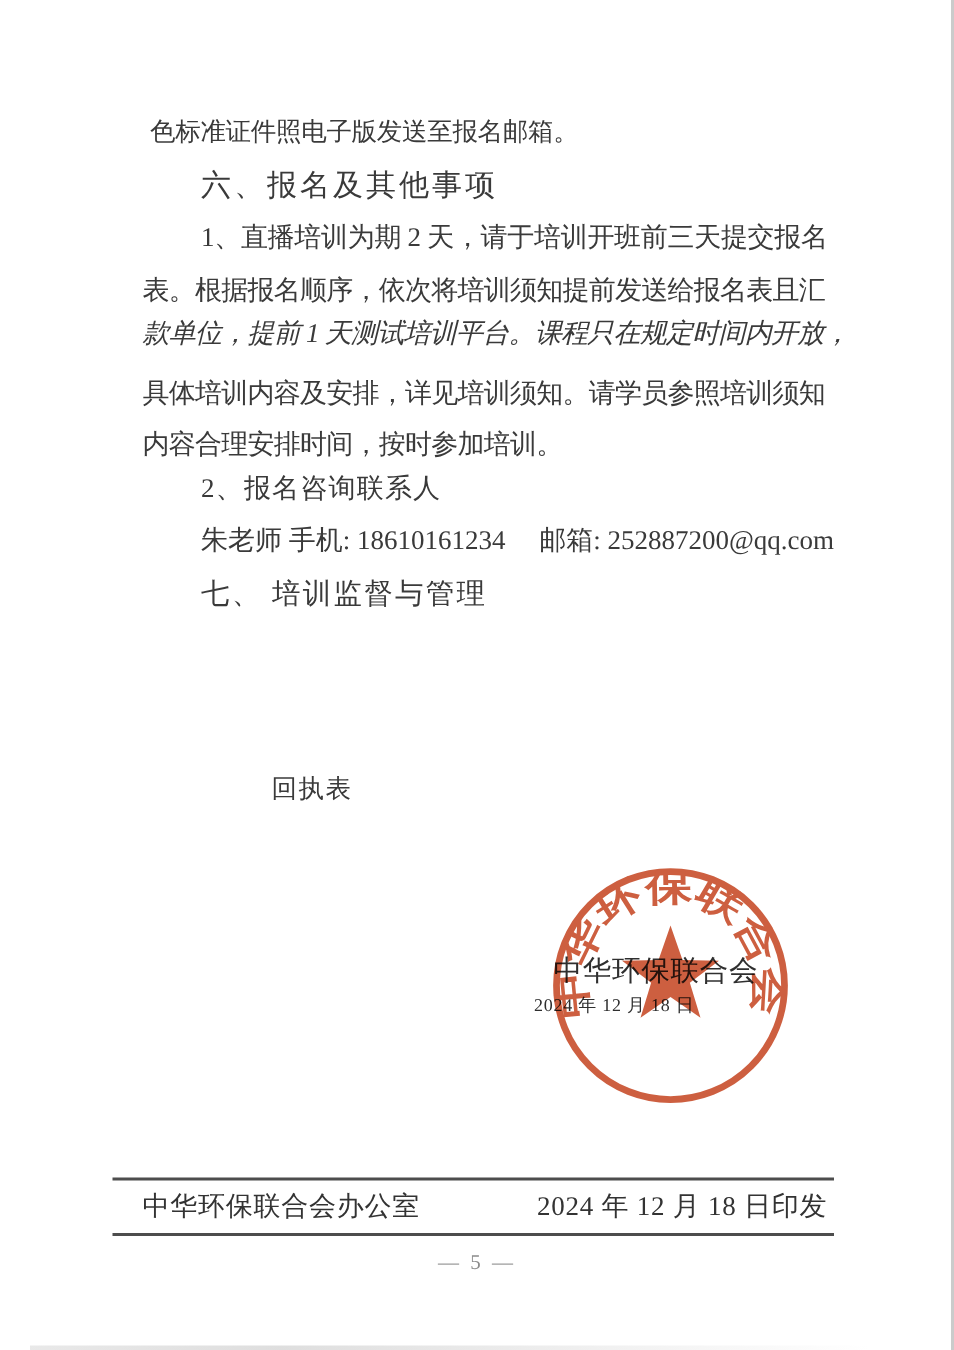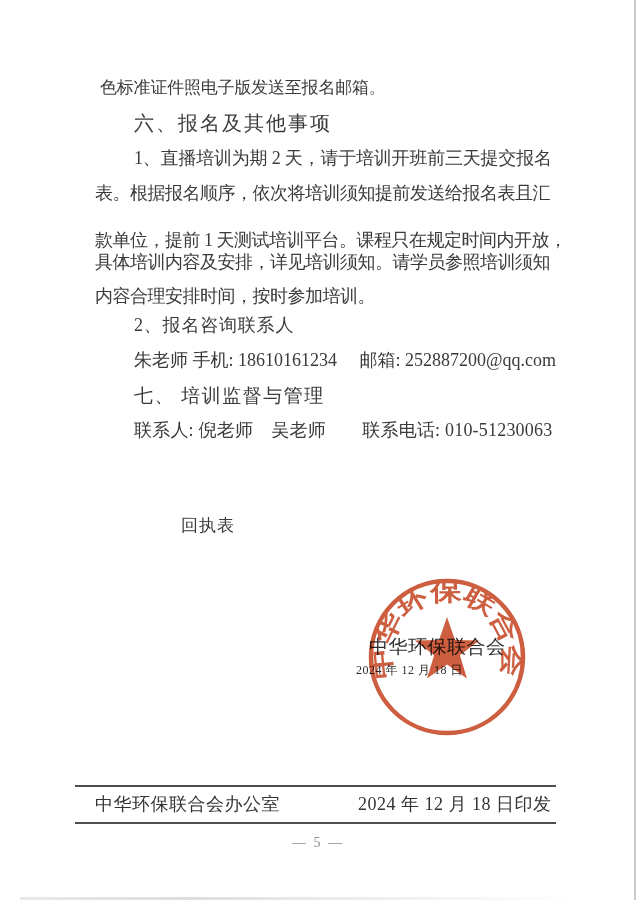--- a/index.html
+++ b/index.html
@@ -18,21 +18,21 @@
     white-space: pre;
     font-size: 18px;
     letter-spacing: -0.5px;
     color: #3a3a3a;
   }
   
   .l1  { top: 76px;  left: 100px; font-size: 17px; letter-spacing: -0.2px; }
   .l2  { top: 110px; left: 134px; font-size: 20px; letter-spacing: 2px; }
   .l3  { top: 146px; left: 134px; font-size: 18px; letter-spacing: -0.2px; }
   .l4  { top: 181px; left: 95px; font-family: Liberation Serif, serif;  }
-  .l5  { top: 228px; left: 95px;  }
+  .l5  { top: 210px; left: 95px; font-style: italic;  }
   .l6  { top: 250px; left: 95px;  }
   .l7  { top: 284px; left: 95px;  }
   .l8  { top: 313px; left: 134px; letter-spacing: 0.8px; }
   .l9  { top: 348px; left: 134px; letter-spacing: 0px; }
   .l10 { top: 383px; left: 134px; font-size: 19px; letter-spacing: 1.5px; text-align: center; }
   .l11 { top: 418px; left: 134px; letter-spacing: 0.2px; }
   .l12 { top: 480px; left: 134px; font-size: 17px; letter-spacing: -0.3px; }
   .l13 { top: 514px; left: 181px; font-size: 17px; letter-spacing: 1px; }
 
   .signature-org {
@@ -87,21 +87,20 @@
   <div class="line l1">色标准证件照电子版发送至报名邮箱。</div>
   <div class="line l2">六、报名及其他事项</div>
   <div class="line l3">1、直播培训为期 2 天，请于培训开班前三天提交报名</div>
   <div class="line l4">表。根据报名顺序，依次将培训须知提前发送给报名表且汇</div>
   <div class="line l5">款单位，提前 1 天测试培训平台。课程只在规定时间内开放，</div>
   <div class="line l7">内容合理安排时间，按时参加培训。</div>
   <div class="line l6">具体培训内容及安排，详见培训须知。请学员参照培训须知</div>
   <div class="line l8">2、报名咨询联系人</div>
   <div class="line l9">朱老师 手机: 18610161234　 邮箱: 252887200@qq.com</div>
   <div class="line l10">七、 培训监督与管理</div>
-  <div class="line l11">联系人: 倪老师　吴老师　　联系电话: 010-51230063</div>
   <div class="line l13">回执表</div>
 
   <div class="signature-org">中华环保联合会</div>
   <div class="signature-date">2024 年 12 月 18 日</div>
 
   <svg class="stamp" viewBox="0 0 170 170" xmlns="http://www.w3.org/2000/svg">
     <circle cx="85" cy="85" r="76" fill="none" stroke-width="4.5" stroke="#c9512f"></circle>
     <polygon points="85,45 93,68 117.3,68.5 97.9,83.2 105,106.5 85,92.6 65,106.5 72.1,83.2 52.7,68.5 77,68" fill="#c9512f"></polygon>
     <defs>
       <path id="seal-arc" d="M 33.3 109.1 A 57 57 0 1 1 136.7 109.1" fill="none"></path>

